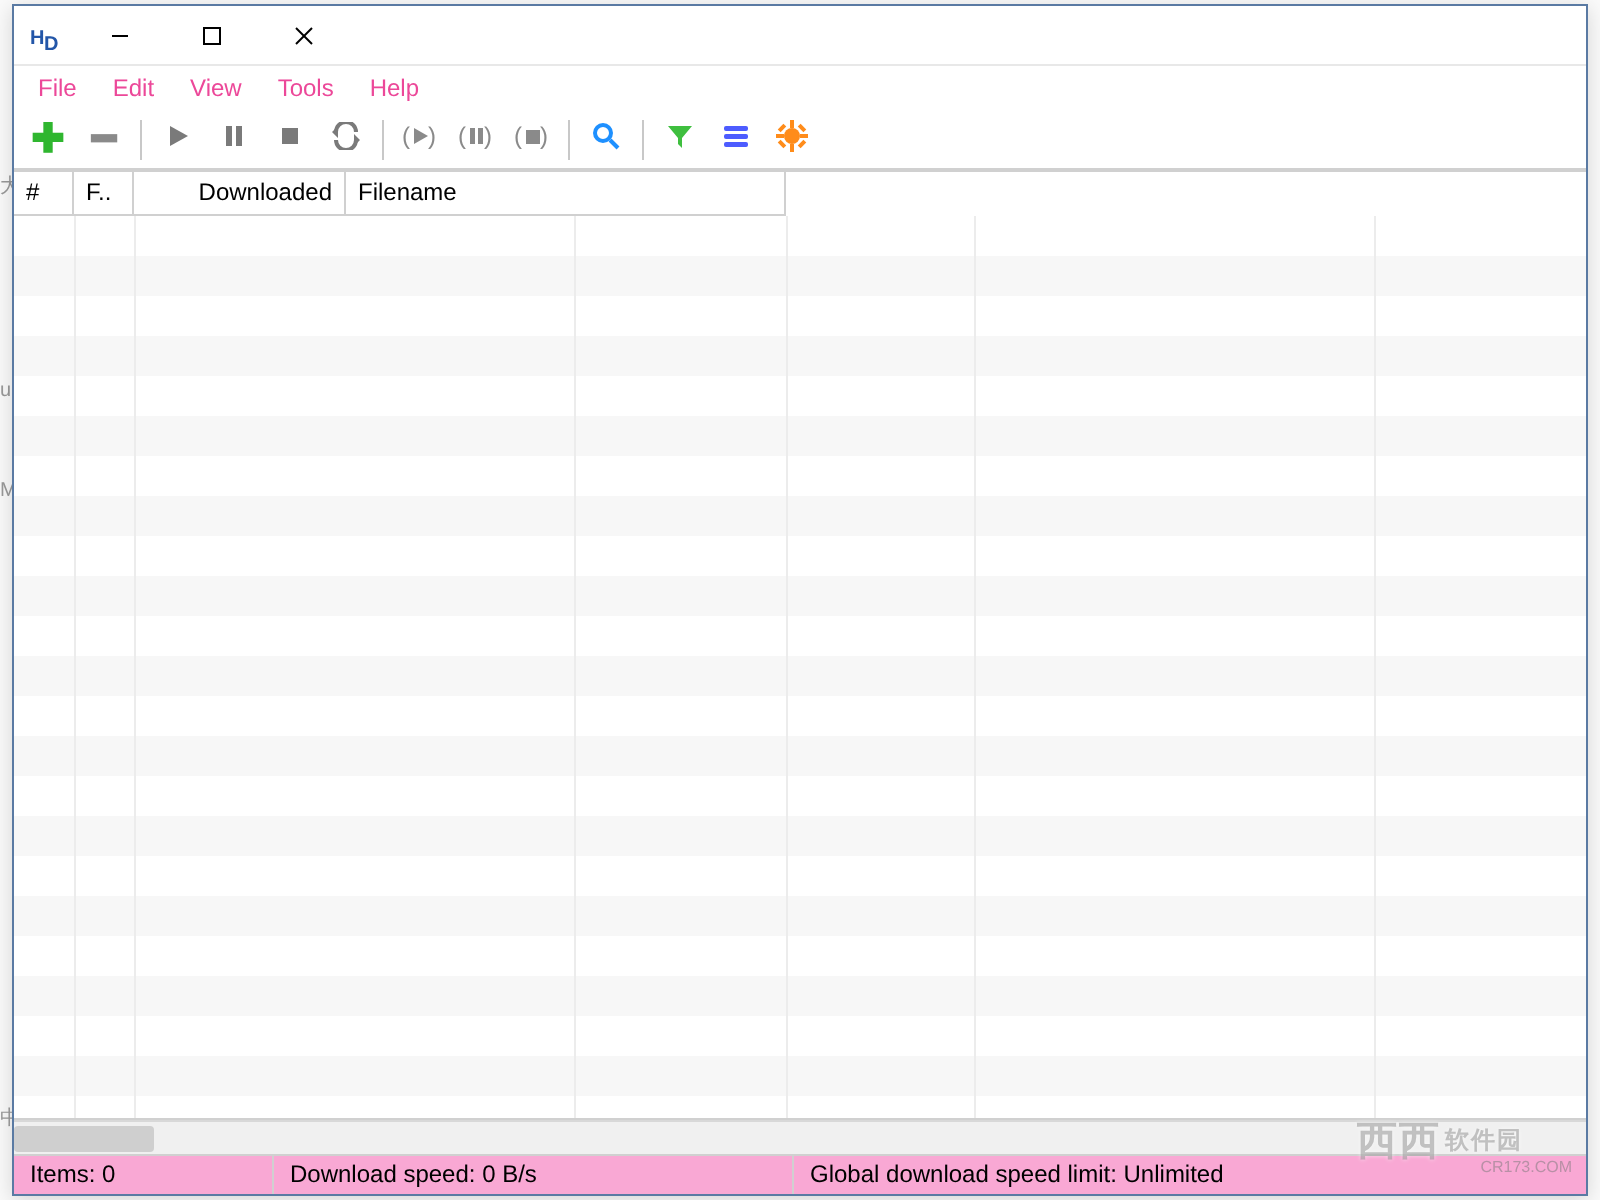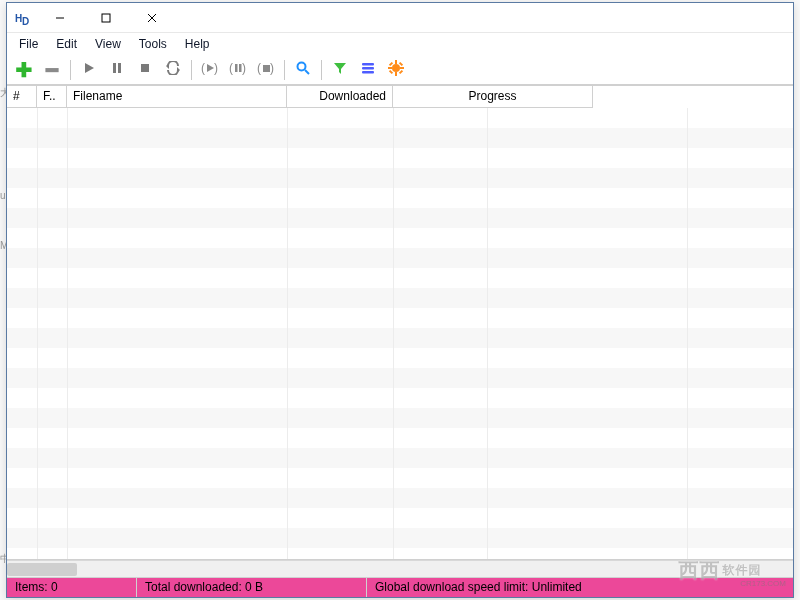--- a/index.html
+++ b/index.html
@@ -58,21 +58,21 @@
 
 .menubar {
   height: 22px;
   display: flex;
   align-items: center;
   padding: 0 4px;
   gap: 2px;
 }
 .menu-item {
   padding: 2px 8px;
-  color: #0f172a;
+  color: #ec4899;
 }
 
 .toolbar {
   height: 30px;
   display: flex;
   align-items: center;
   padding: 0 4px;
   gap: 2px;
   border-bottom: 1px solid #d0d0d0;
 }
@@ -143,21 +143,21 @@
   left: 0; top: 2px;
   height: 13px;
   width: 70px;
   background: #cfcfcf;
   border-radius: 2px;
 }
 
 .statusbar {
   height: 20px;
   display: flex;
-  background: #ec4899;
+  background: #f9a8d4;
   border-top: 1px solid #d0d0d0;
 }
 .status-cell {
   padding: 2px 8px;
   border-right: 1px solid #d0d0d0;
   font-size: 12px;
   white-space: nowrap;
   overflow: hidden;
 }
 .status-cell:last-child { border-right: none; }
@@ -357,46 +357,45 @@
               </g>
           </svg>
         </span>
       </div>
     </div>
 
     <div class="table-area">
       <div class="thead">
         <div class="th c0">#</div>
         <div class="th c1">F..</div>
+        <div class="th c3 right">Downloaded</div>
         <div class="th c2">Filename</div>
-        <div class="th c3 right">Downloaded</div>
-        <div class="th c5" style="text-align:center;">Progress</div>
       </div>
       <div class="tbody">
         <div class="vgridline" style="left:30px;"></div>
         <div class="vgridline" style="left:60px;"></div>
         <div class="vgridline" style="left:280px;"></div>
         <div class="vgridline" style="left:386px;"></div>
         <div class="vgridline" style="left:480px;"></div>
         <div class="vgridline" style="left:680px;"></div>
         <div class="tbody-inner" id="tbody-rows"></div>
       </div>
       <div class="hscroll">
         <div class="hscroll-thumb"></div>
       </div>
     </div>
 
     <div class="statusbar">
       <div class="status-cell" style="width:130px;">
         <span>Items:</span>
         <span>0</span>
       </div>
-      <div class="status-cell" style="width:230px;">
-        <span>Total downloaded:</span>
-        <span>0 B</span>
+      <div class="status-cell" style="width:260px;">
+        <span>Download speed:</span>
+        <span>0 B/s</span>
       </div>
       <div class="status-cell" style="flex:1;">
         <span>Global download speed limit:</span>
         <span>Unlimited</span>
       </div>
     </div>
   </div>
 
   <div class="watermark">
     <span class="wm-text">西西</span>

